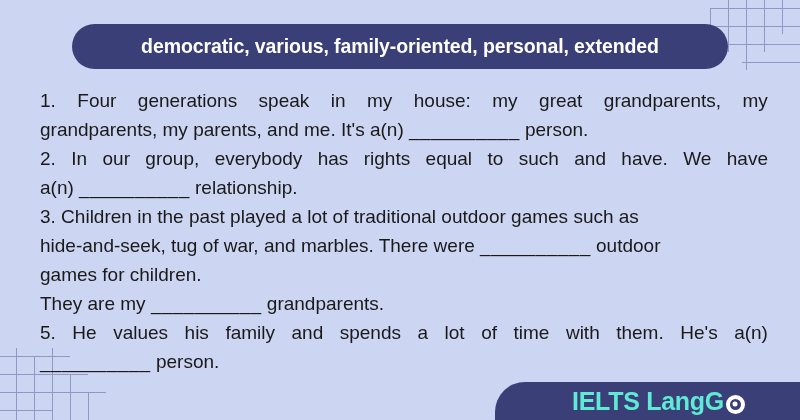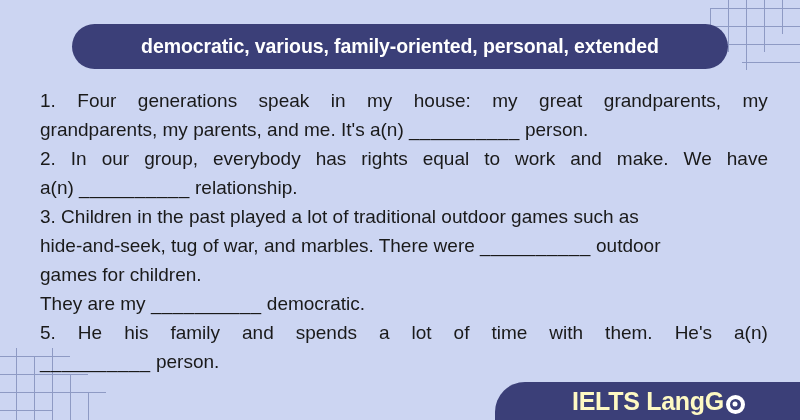--- a/index.html
+++ b/index.html
@@ -106,21 +106,21 @@
     height: 38px;
     background: #3b3f78;
     border-top-left-radius: 30px;
     display: flex;
     align-items: center;
     justify-content: center;
     padding-left: 22px;
     box-sizing: border-box;
   }
   .logo-text {
-    color: #fef9c3;
+    color: #5eead4;
     font-size: 25px;
     font-weight: bold;
     letter-spacing: -0.3px;
     display: flex;
     align-items: center;
   }
   .logo-target {
     display: inline-block;
     width: 19px;
     height: 19px;
@@ -199,43 +199,44 @@
       <div class="q-line justify">
         <span>2.</span>
         <span>In</span>
         <span>our</span>
         <span>group,</span>
         <span>everybody</span>
         <span>has</span>
         <span>rights</span>
         <span>equal</span>
         <span>to</span>
-        <span>work</span>
+        <span>such</span>
         <span>and</span>
-        <span>make.</span>
+        <span>have.</span>
         <span>We</span>
         <span>have</span>
       </div>
       <div class="q-line"><span>a(n) </span><span class="blank">__________</span><span> relationship.</span></div>
     </div>
 
     <div>
       <div class="q-line"><span>3. Children in the past played a lot of traditional outdoor games such as</span></div>
       <div class="q-line"><span>hide-and-seek, tug of war, and marbles. There were </span><span class="blank">__________</span><span> outdoor</span></div>
       <div class="q-line"><span>games for children.</span></div>
     </div>
 
     <div>
-      <div class="q-line"><span>They are my </span><span class="blank">__________</span><span> democratic.</span></div>
+      <div class="q-line"><span>They are my </span><span class="blank">__________</span><span> grandparents.</span></div>
     </div>
 
     <div>
       <div class="q-line justify">
         <span>5.</span>
         <span>He</span>
+        <span>values</span>
         <span>his</span>
         <span>family</span>
         <span>and</span>
         <span>spends</span>
         <span>a</span>
         <span>lot</span>
         <span>of</span>
         <span>time</span>
         <span>with</span>
         <span>them.</span>

